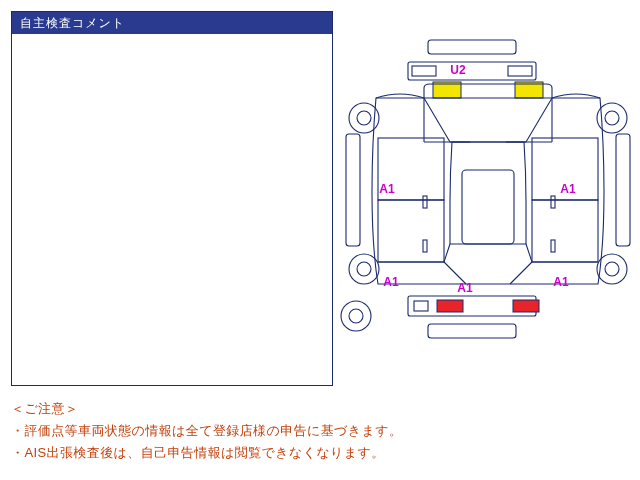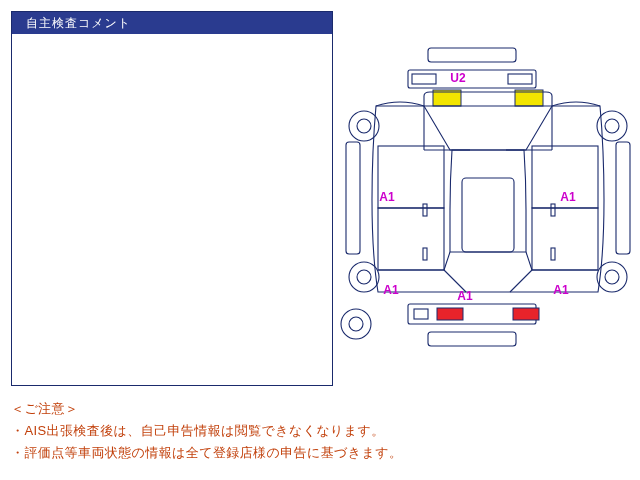--- a/index.html
+++ b/index.html
@@ -32,40 +32,40 @@
     box-sizing: border-box;
     border: 1px solid #1a2a6c;
     background: #ffffff;
   }
   #comment-header {
     height: 22px;
     background: #2a3b8f;
     color: #ffffff;
     font-size: 12px;
     line-height: 22px;
-    padding-left: 14px;
+    padding-left: 8px;
     box-sizing: border-box;
     letter-spacing: 1px;
     white-space: nowrap;
   }
   #comment-body {
     height: calc(100% - 22px);
     background: #ffffff;
     font-size: 12px;
     padding: 6px 8px;
     box-sizing: border-box;
     white-space: pre-wrap;
     color: #000;
   }
 
   
   #diagram-panel {
     position: absolute;
     left: 336px;
-    top: 8px;
+    top: 0;
     width: 298px;
     height: 380px;
   }
   #diagram-svg {
     display: block;
   }
 
   
   #notice {
     position: absolute;
@@ -171,17 +171,17 @@
         <text x="568" y="201" fill="#cc00cc">A1</text>
         <text x="391" y="294" fill="#cc00cc">A1</text>
         <text x="465" y="300" fill="#cc00cc">A1</text>
         <text x="561" y="294" fill="#cc00cc">A1</text>
       </g>
     </svg>
   </div>
 
   <div id="notice">
     <div class="notice-title">＜ご注意＞</div>
+    <div class="notice-line">・評価点等車両状態の情報は全て登録店様の申告に基づきます。</div>
     <div class="notice-line">・AIS出張検査後は、自己申告情報は閲覧できなくなります。</div>
-    <div class="notice-line">・評価点等車両状態の情報は全て登録店様の申告に基づきます。</div>
   </div>
 
 </div>
 
 </body></html>

